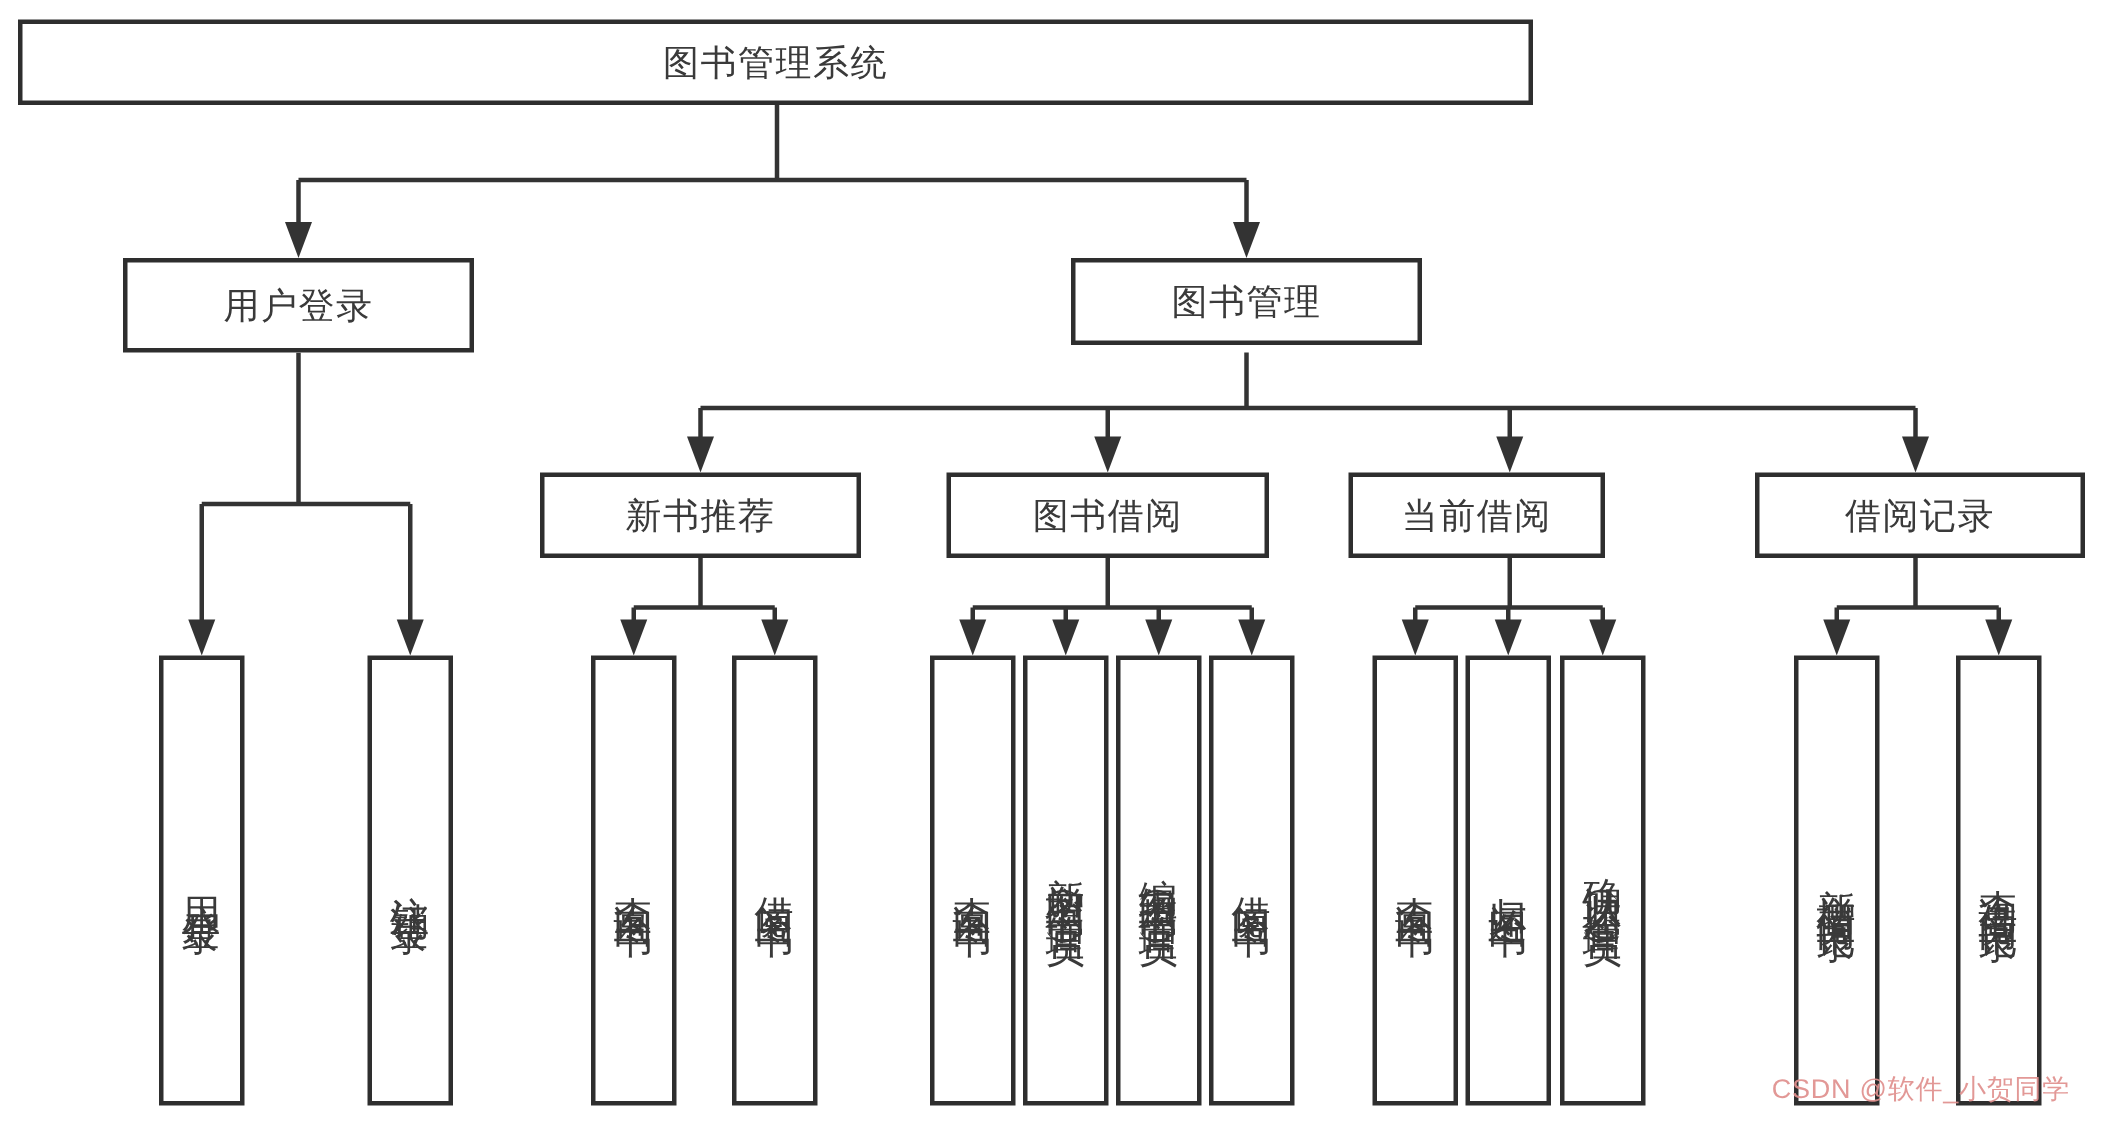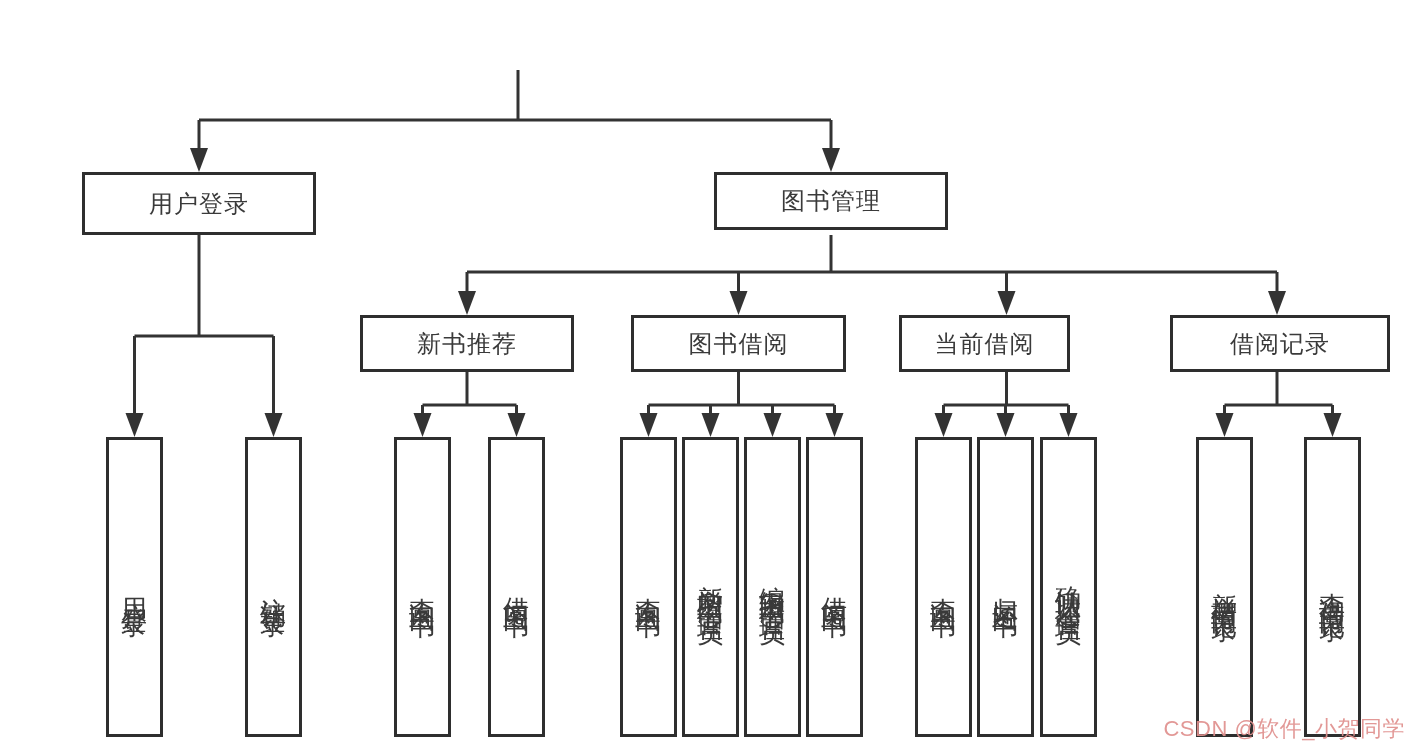--- a/index.html
+++ b/index.html
@@ -14,22 +14,22 @@
     position:absolute;background:#fff;border:3px solid var(--box-border);
     box-sizing:border-box;display:flex;align-items:center;justify-content:center;
     color:var(--text);z-index:2;
   }
   .hbox span{font-size:24px;letter-spacing:1px;white-space:nowrap;}
   .vbox span{
     writing-mode:vertical-rl;text-orientation:mixed;
     font-size:26px;letter-spacing:5px;line-height:1;white-space:nowrap;
   }
   .watermark{
-    position:absolute;top:714px;right:0;z-index:5;
-    font-size:22px;letter-spacing:0.5px;color:var(--watermark);opacity:0.92;
+    position:absolute;top:714px;right:25px;z-index:5;
+    font-size:18px;letter-spacing:0.5px;color:var(--watermark);opacity:0.92;
     white-space:nowrap;
   }
 </style>
 </head>
 <body>
 
 <div class="canvas">
 
   <svg class="connectors" viewBox="0 0 1405 747" xmlns="http://www.w3.org/2000/svg" aria-hidden="true">
     <g stroke="currentColor" stroke-width="3" fill="none">
@@ -97,20 +97,23 @@
 
       <polygon points="934.5,413 952.5,413 943.5,437"></polygon>
       <polygon points="996.5,413 1014.5,413 1005.5,437"></polygon>
       <polygon points="1059.5,413 1077.5,413 1068.5,437"></polygon>
 
       <polygon points="1215.5,413 1233.5,413 1224.5,437"></polygon>
       <polygon points="1323.5,413 1341.5,413 1332.5,437"></polygon>
     </g>
   </svg>
 
+  <div class="box hbox" style="left:12px;top:13px;width:1010px;height:57px">
+    <span>图书管理系统</span>
+  </div>
 
   <div class="box hbox" style="left:82px;top:172px;width:234px;height:63px">
     <span>用户登录</span>
   </div>
   <div class="box hbox" style="left:714px;top:172px;width:234px;height:58px">
     <span>图书管理</span>
   </div>
 
   <div class="box hbox" style="left:360px;top:315px;width:214px;height:57px">
     <span>新书推荐</span>

